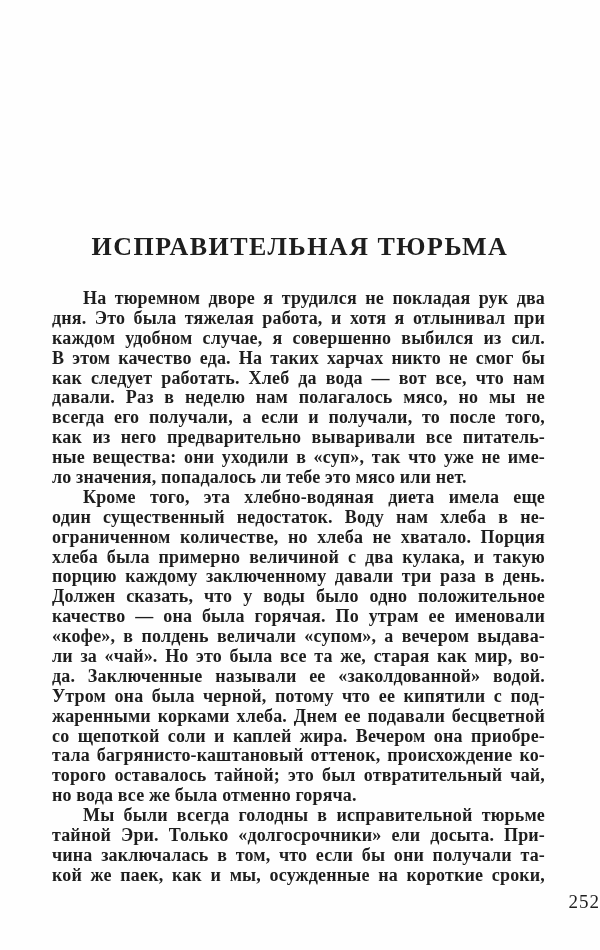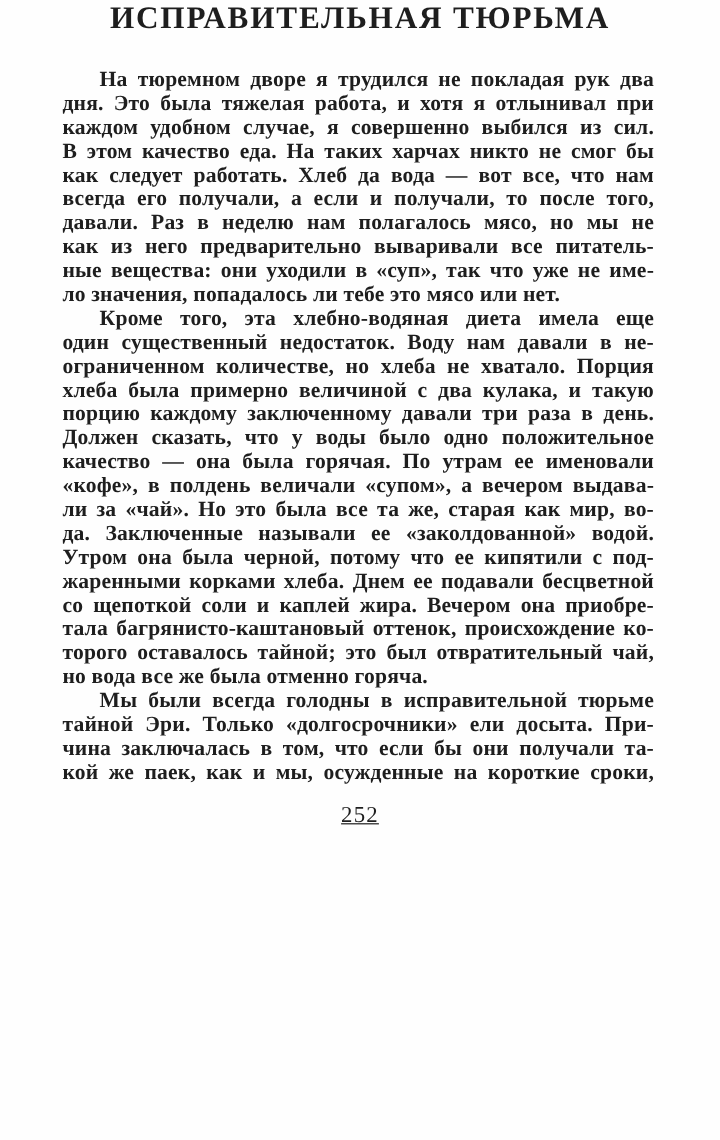--- a/index.html
+++ b/index.html
@@ -12,20 +12,21 @@
     background: #fefefe;
     font-family: "Liberation Serif", "DejaVu Serif", serif;
     color: #1e1e1e;
     overflow: hidden;
   }
   .page {
     position: relative;
     width: 600px;
     height: 950px;
     box-sizing: border-box;
+    padding-top: 232px;
   }
   .title {
     margin: 0;
     width: 600px;
     text-align: center;
     font-size: 26px;
     font-weight: bold;
     letter-spacing: 1.5px;
     line-height: 30px;
     white-space: nowrap;
@@ -48,50 +49,49 @@
     white-space: normal;
     height: 19.9px;
   }
   .line.indent {
     text-indent: 31px;
   }
   .line.flush {
     text-align-last: left;
   }
   .page-number {
-    margin-top: 15px;
+    margin-top: 5px;
     width: 600px;
-    text-align: center;
+    text-align: right;
     font-size: 19px;
     letter-spacing: 1px;
-    text-decoration: underline;
   }
 </style>
 </head>
 <body style="background: rgb(254, 254, 254); color: rgb(30, 30, 30);">
 
 <div class="page">
   <h1 class="title">ИСПРАВИТЕЛЬНАЯ ТЮРЬМА</h1>
 
   <div class="body-text">
       <div class="paragraph">
         <div class="line indent">На тюремном дворе я трудился не покладая рук два</div>
         <div class="line">дня. Это была тяжелая работа, и хотя я отлынивал при</div>
         <div class="line">каждом удобном случае, я совершенно выбился из сил.</div>
         <div class="line">В этом качество еда. На таких харчах никто не смог бы</div>
         <div class="line">как следует работать. Хлеб да вода — вот все, что нам</div>
+        <div class="line">давали. Раз в неделю нам полагалось мясо, но мы не</div>
         <div class="line">всегда его получали, а если и получали, то после того,</div>
-        <div class="line">давали. Раз в неделю нам полагалось мясо, но мы не</div>
         <div class="line">как из него предварительно вываривали все питатель-</div>
         <div class="line">ные вещества: они уходили в «суп», так что уже не име-</div>
         <div class="line flush">ло значения, попадалось ли тебе это мясо или нет.</div>
       </div>
       <div class="paragraph">
         <div class="line indent">Кроме того, эта хлебно-водяная диета имела еще</div>
-        <div class="line">один существенный недостаток. Воду нам давали в не-</div>
+        <div class="line">один существенный недостаток. Воду нам хлеба в не-</div>
         <div class="line">ограниченном количестве, но хлеба не хватало. Порция</div>
         <div class="line">хлеба была примерно величиной с два кулака, и такую</div>
         <div class="line">порцию каждому заключенному давали три раза в день.</div>
         <div class="line">Должен сказать, что у воды было одно положительное</div>
         <div class="line">качество — она была горячая. По утрам ее именовали</div>
         <div class="line">«кофе», в полдень величали «супом», а вечером выдава-</div>
         <div class="line">ли за «чай». Но это была все та же, старая как мир, во-</div>
         <div class="line">да. Заключенные называли ее «заколдованной» водой.</div>
         <div class="line">Утром она была черной, потому что ее кипятили с под-</div>
         <div class="line">жаренными корками хлеба. Днем ее подавали бесцветной</div>

